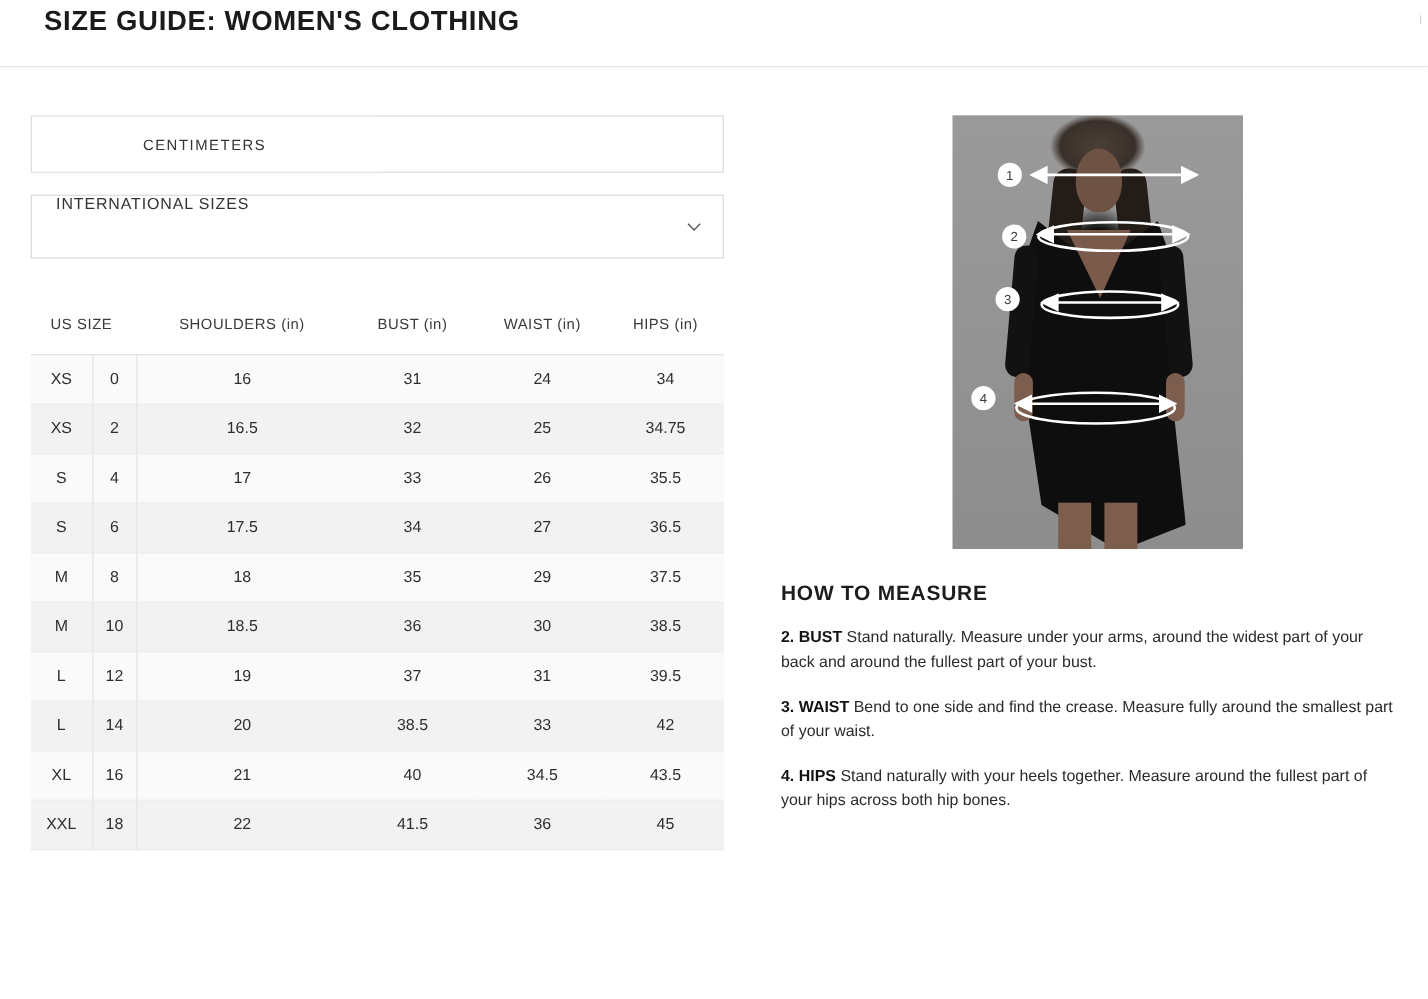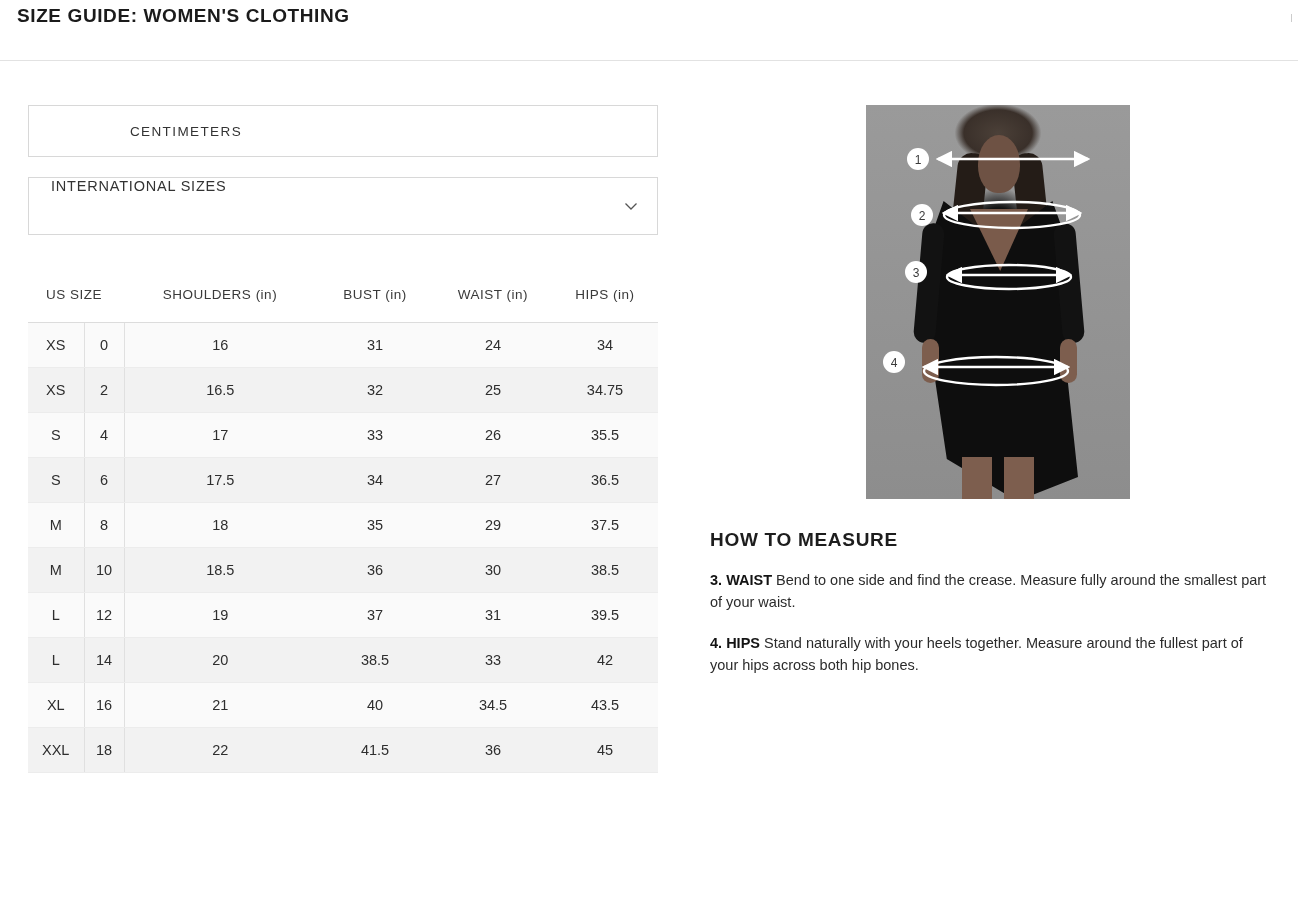--- a/index.html
+++ b/index.html
@@ -16,23 +16,23 @@
 
   .page {
     position: relative;
     width: 1298px;
     height: 908px;
   }
 
   
   .page-title {
     position: absolute;
-    left: 17px;
+    left: 40px;
     top: 5px;
-    font-size: 19px;
+    font-size: 25px;
     font-weight: bold;
     letter-spacing: 0.6px;
     color: #1b1b1b;
   }
   .header-rule {
     position: absolute;
     left: 0;
     top: 60px;
     width: 1298px;
     height: 1px;
@@ -424,20 +424,25 @@
         <circle cx="50" cy="167" r="11" fill="#ffffff"></circle>
         <text x="50" y="171.5" font-family="Liberation Sans, sans-serif" font-size="12" fill="#3a3a3a" text-anchor="middle">3</text>
         <circle cx="28" cy="257" r="11" fill="#ffffff"></circle>
         <text x="28" y="261.5" font-family="Liberation Sans, sans-serif" font-size="12" fill="#3a3a3a" text-anchor="middle">4</text>
       </svg>
     </div>
 
     <div class="how-title">HOW TO MEASURE</div>
 
 
+    <div class="how-item">
+      <b>2.</b>
+      <b>BUST</b>
+      <span>Stand naturally. Measure under your arms, around the widest part of your back and around the fullest part of your bust.</span>
+    </div>
 
     <div class="how-item">
       <b>3.</b>
       <b>WAIST</b>
       <span>Bend to one side and find the crease. Measure fully around the smallest part of your waist.</span>
     </div>
 
     <div class="how-item">
       <b>4.</b>
       <b>HIPS</b>

